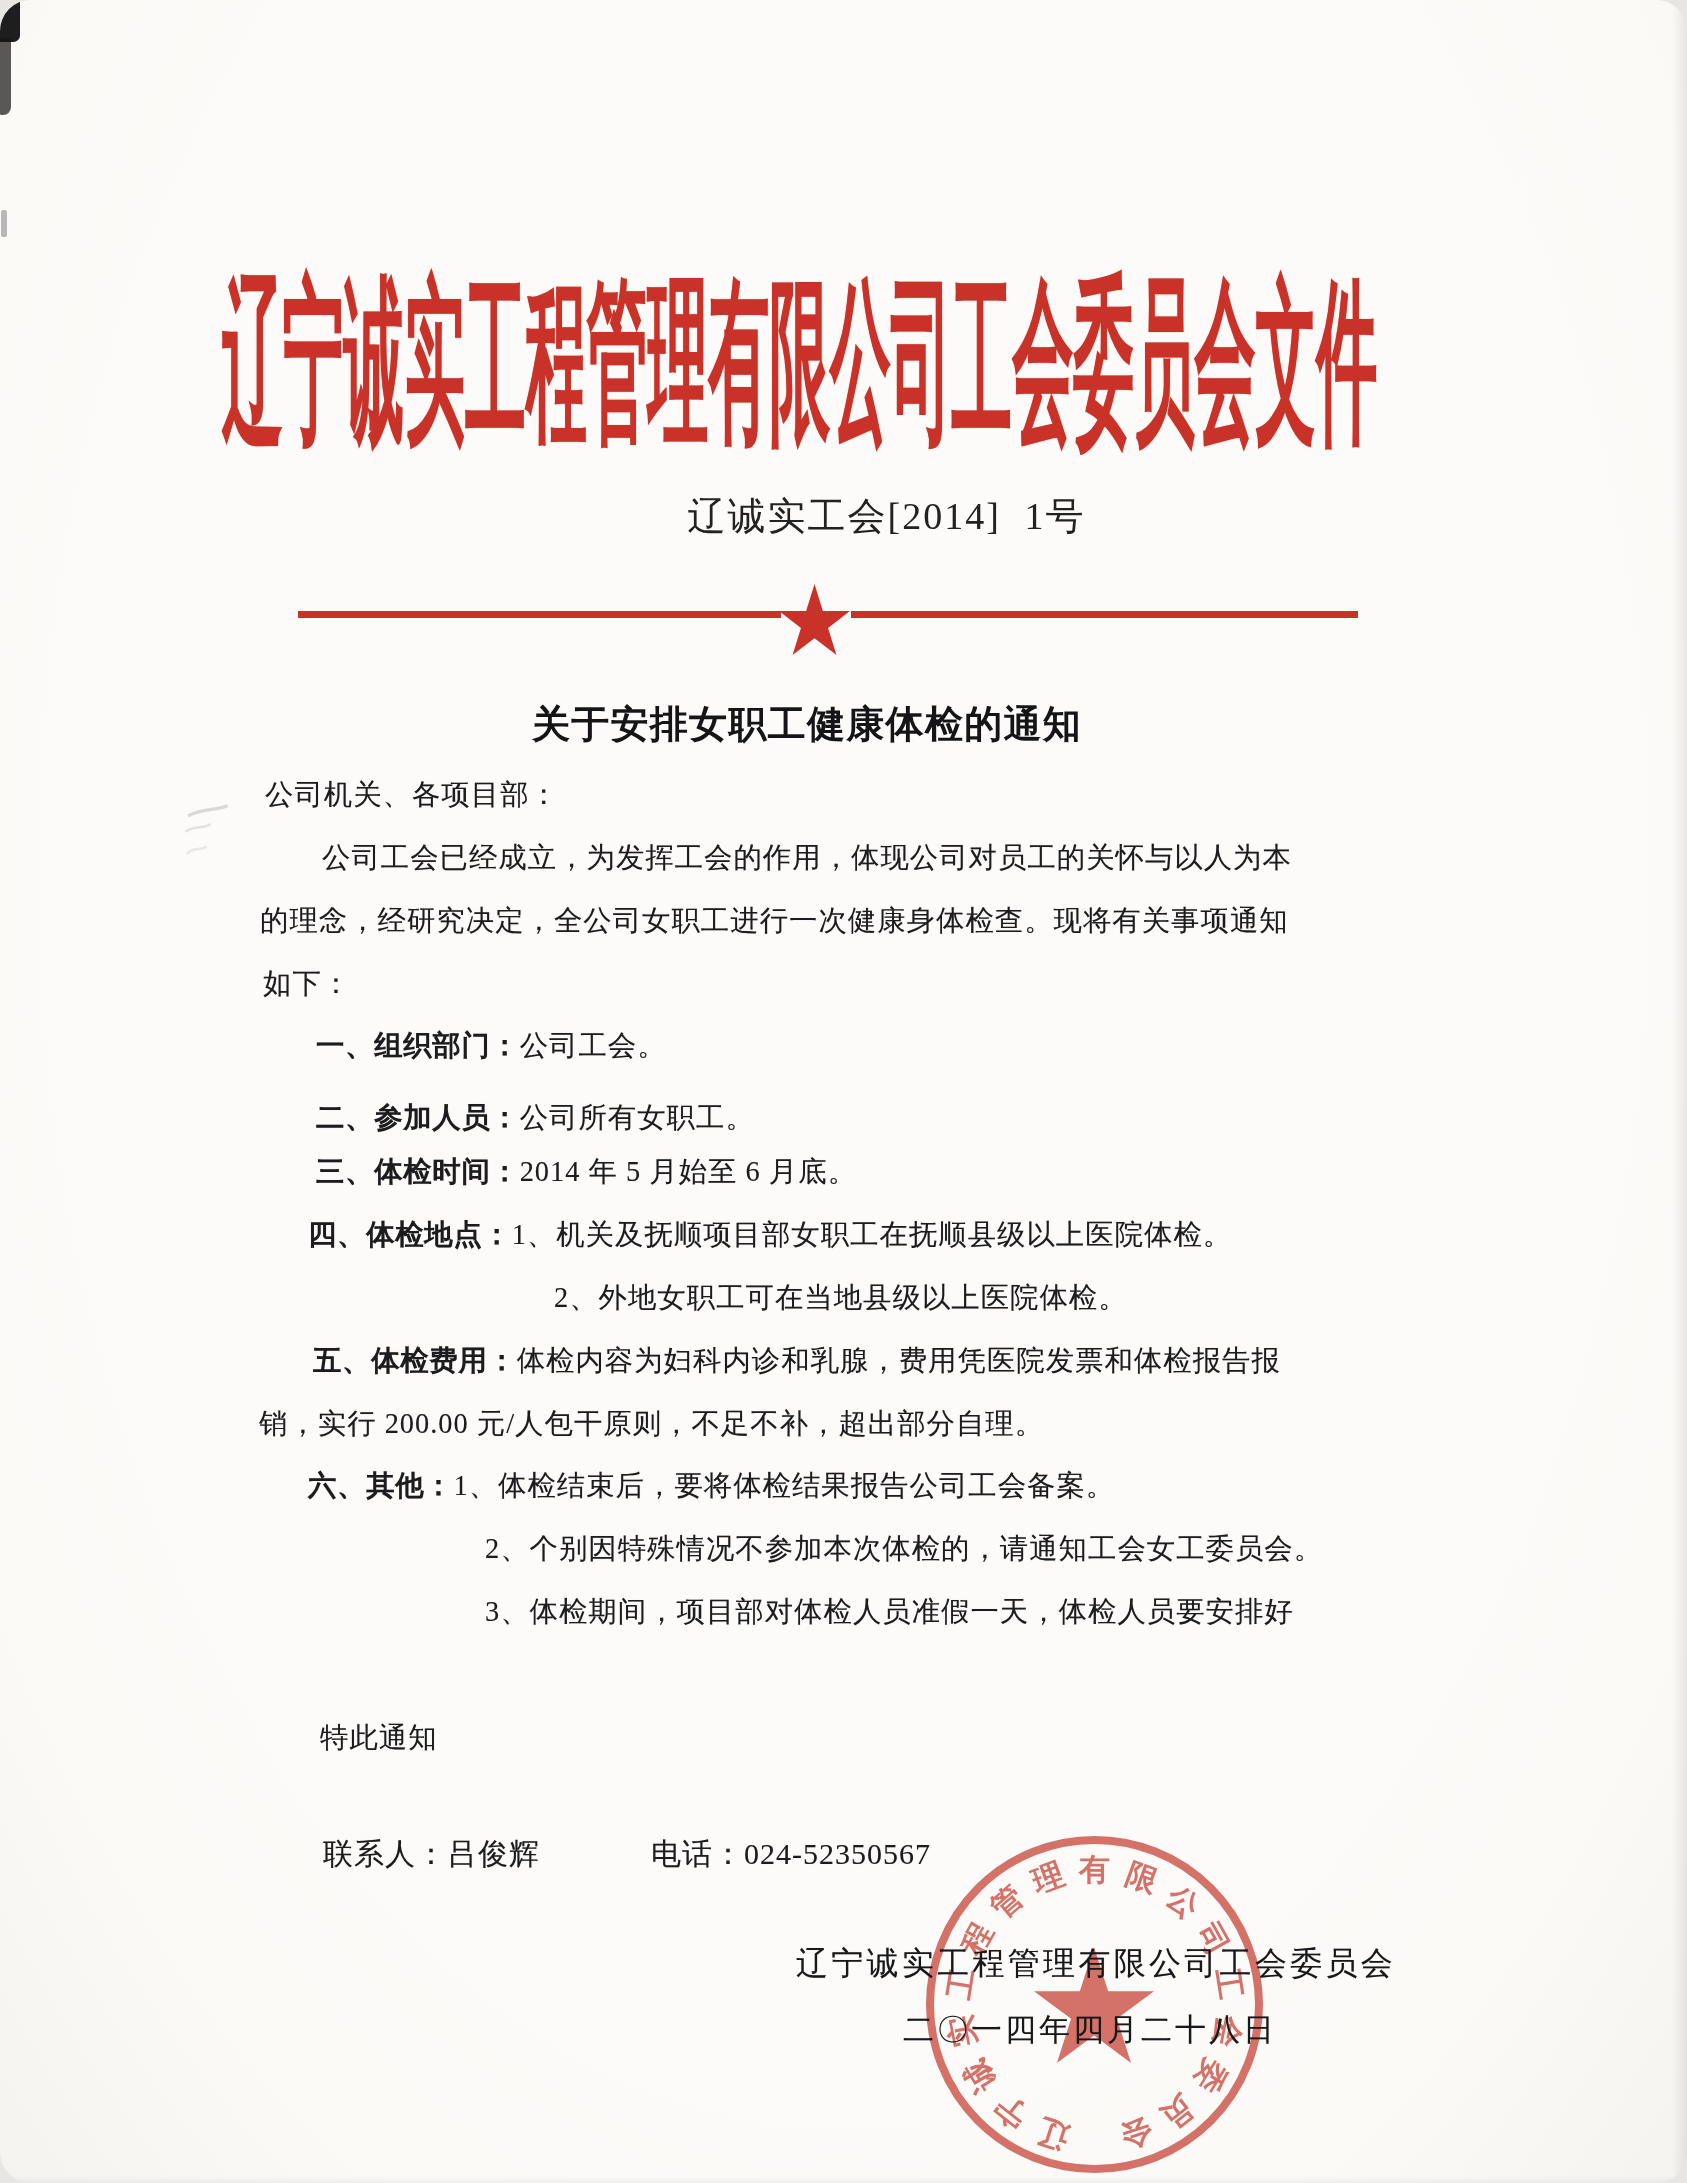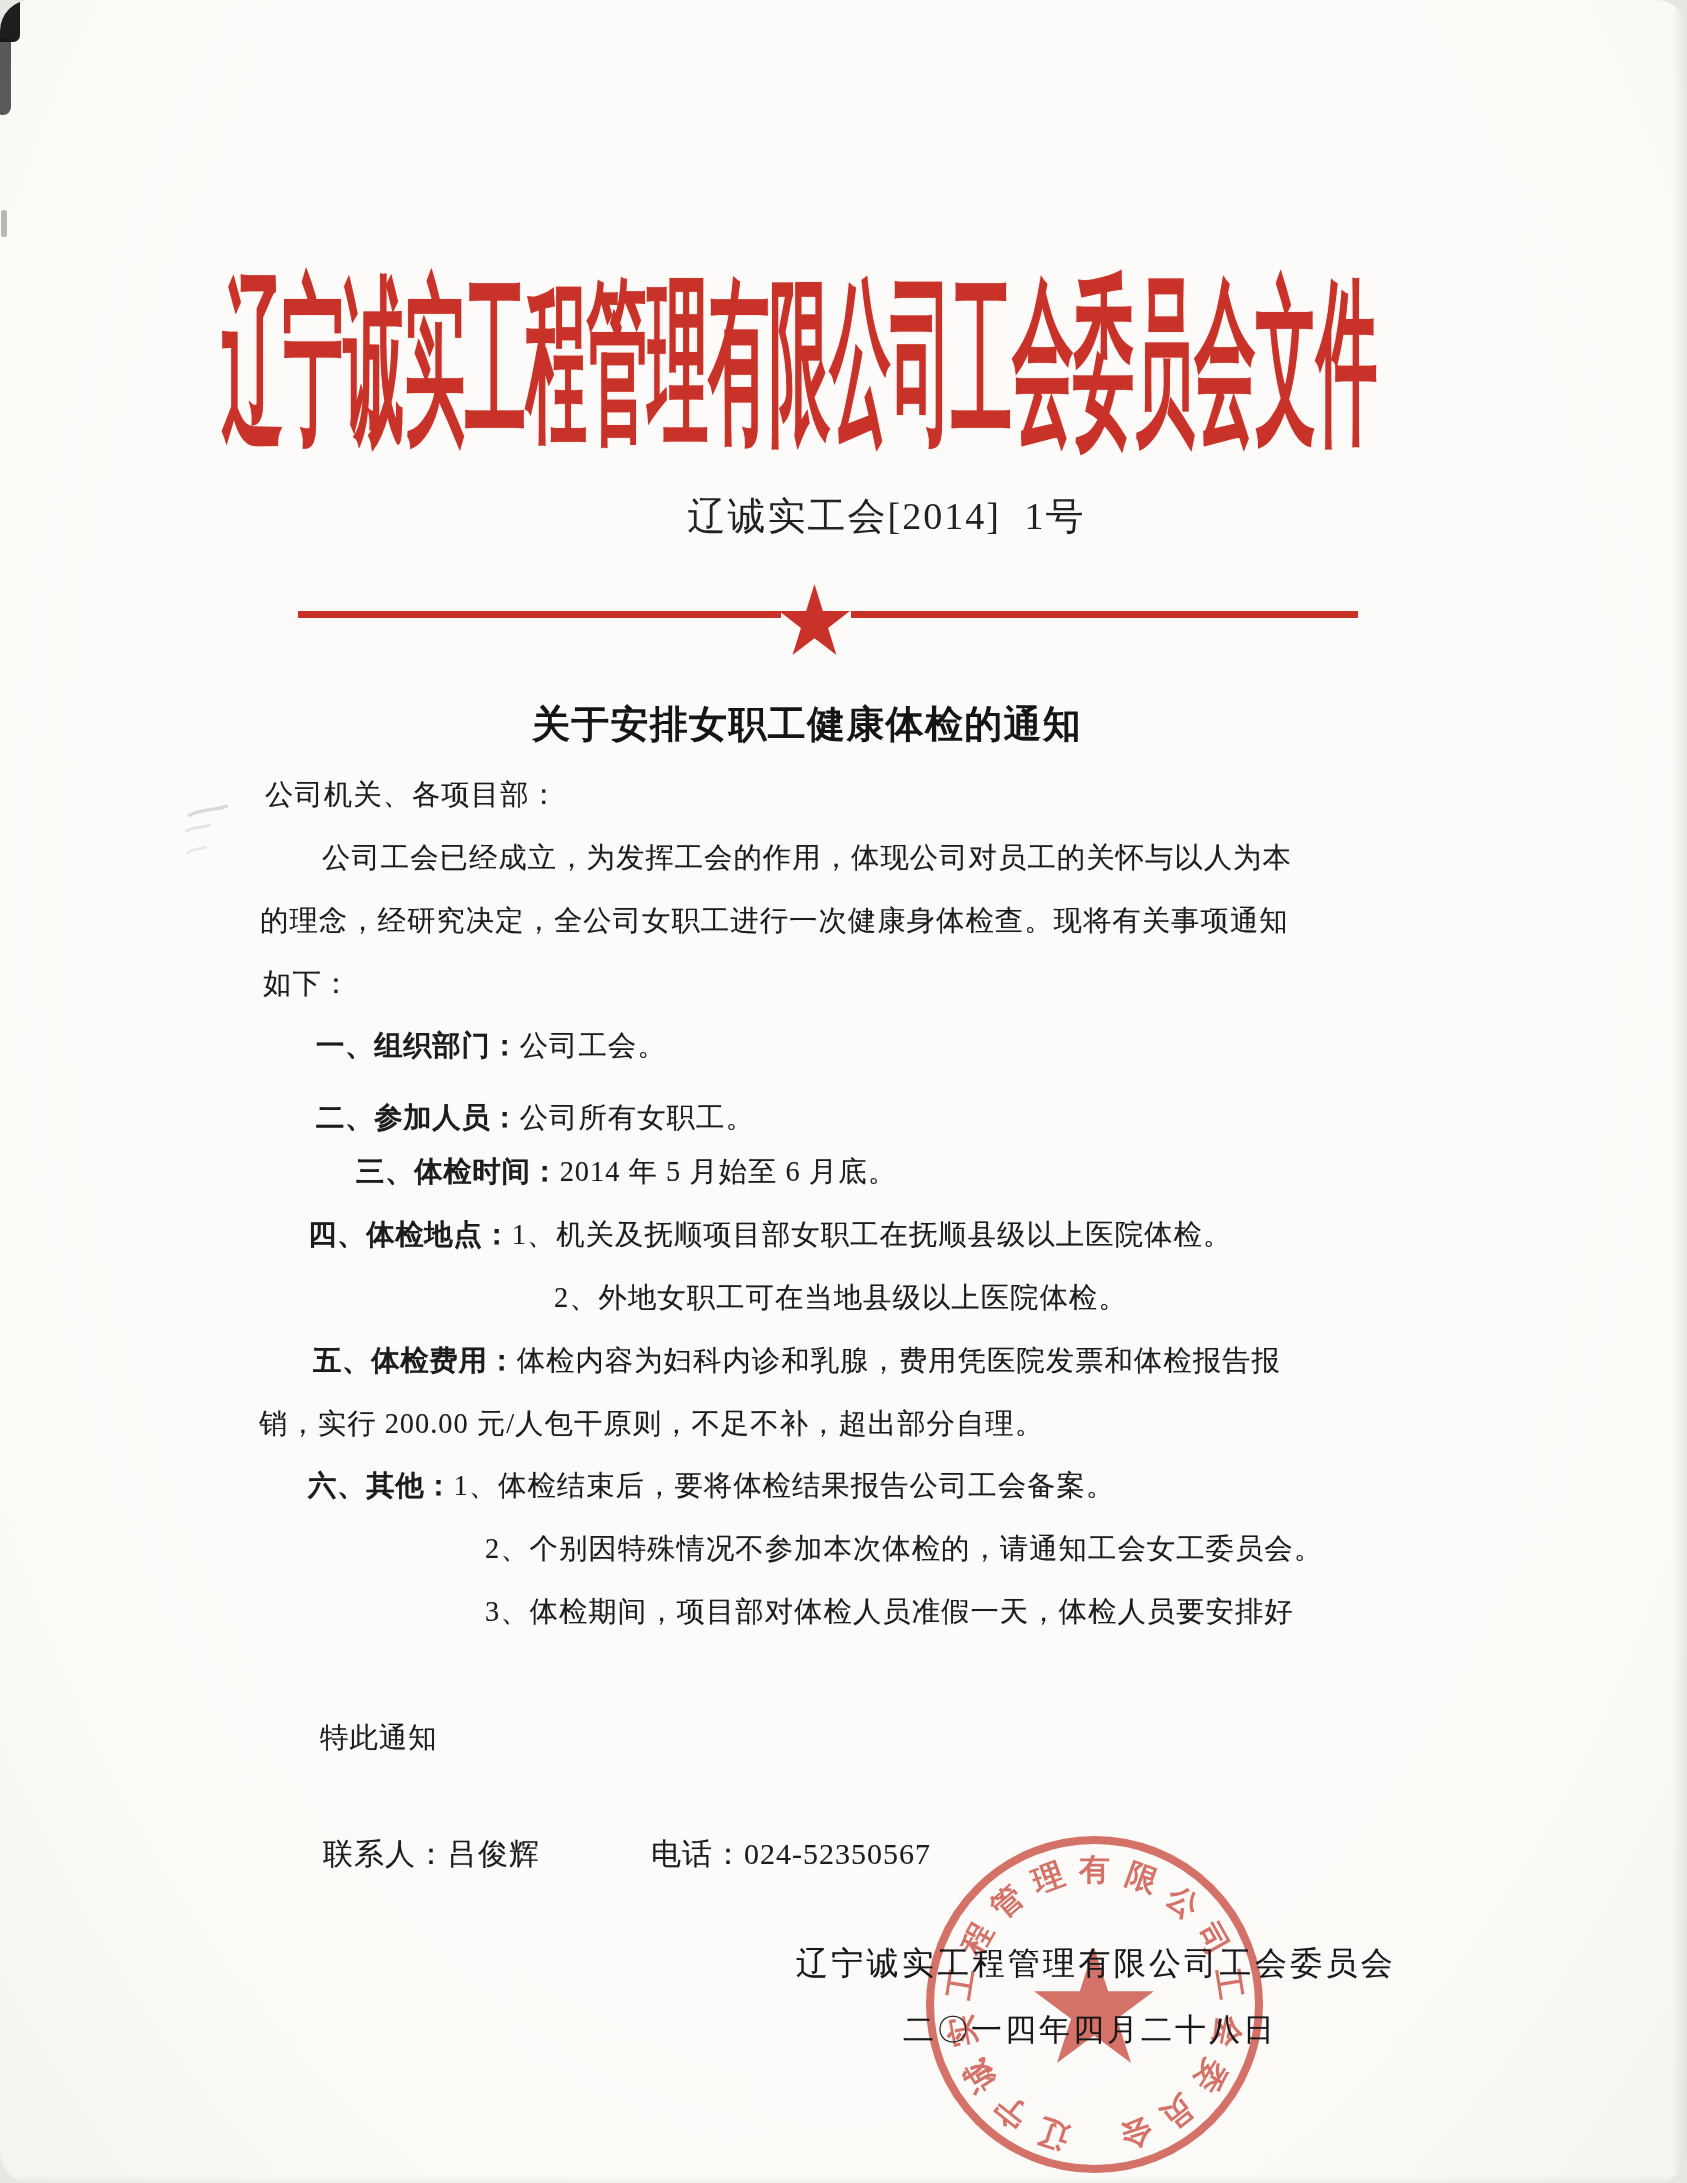--- a/index.html
+++ b/index.html
@@ -55,21 +55,21 @@
 
   
   .bl{
     position:absolute;white-space:nowrap;
     font-size:28.4px;color:var(--ink);letter-spacing:1px;
     text-shadow:0 0 0.7px rgba(20,20,20,.3);
   }
   .bl .bb{font-family:"Liberation Sans","DejaVu Sans",sans-serif;font-weight:bold;letter-spacing:0.7px;}
   .l1{left:265px;top:776px;} .l2{left:322px;top:839px;} .l3{left:260px;top:902px;}
   .l4{left:263px;top:965px;} .l5{left:316px;top:1027px;} .l6{left:316px;top:1099px;}
-  .l7{left:316px;top:1153px;margin-left:40px;} .l8{left:308px;top:1216px;} .l9{left:554px;top:1279px;}
+  .l7{left:316px;top:1153px;} .l8{left:308px;top:1216px;} .l9{left:554px;top:1279px;}
   .l10{left:313px;top:1342px;} .l11{left:259px;top:1405px;} .l12{left:308px;top:1467px;}
   .l13{left:485px;top:1530px;} .l14{left:485px;top:1593px;} .l15{left:259px;top:1656px;}
   .l16{left:320px;top:1719px;}
 
   .contact{position:absolute;left:323px;top:1834px;font-size:30px;color:var(--ink);letter-spacing:1px;white-space:nowrap;text-shadow:0 0 0.7px rgba(20,20,20,.3);}
   .contact .gap{display:inline-block;width:111px;}
 
   .signature{
     position:absolute;left:796px;top:1942px;z-index:3;
     font-size:32px;color:#18181a;letter-spacing:3.3px;white-space:nowrap;

